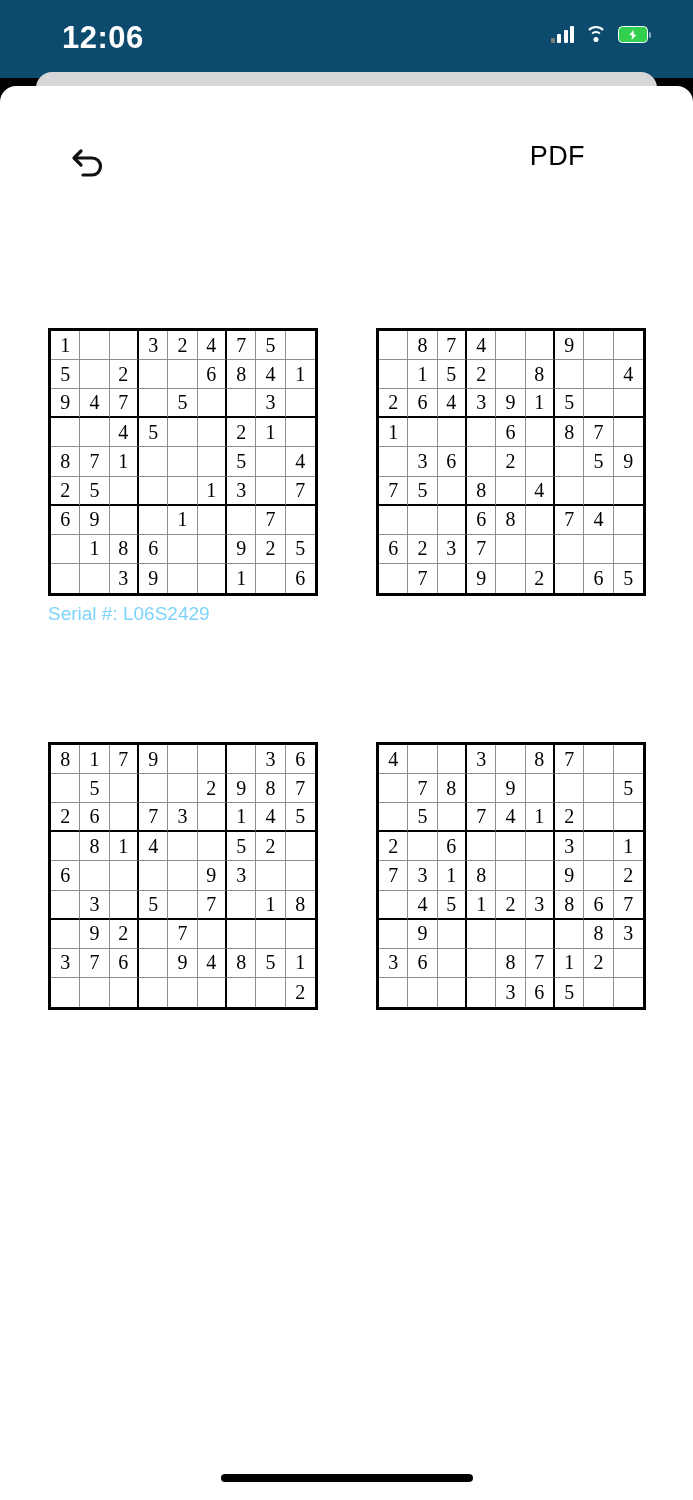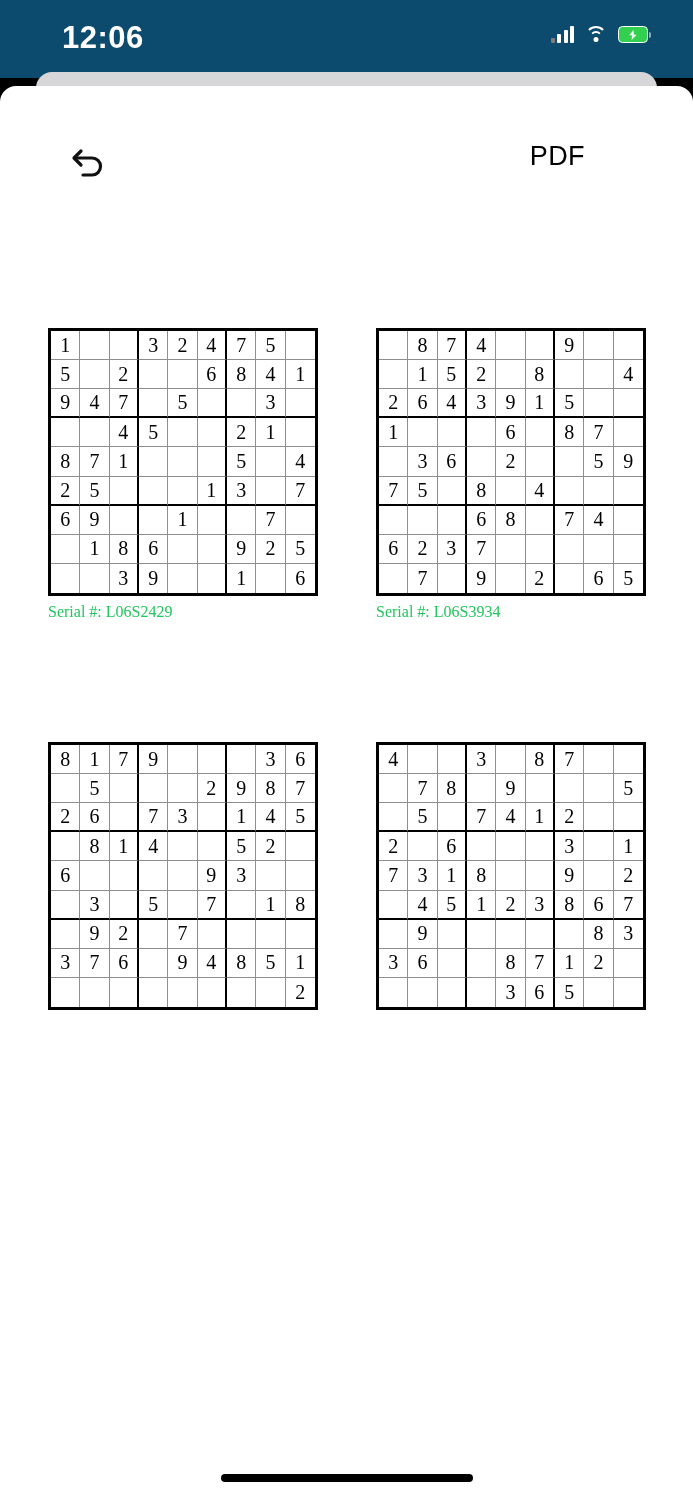--- a/index.html
+++ b/index.html
@@ -104,22 +104,22 @@
     font-size:20px; color:#000; line-height:1;
     padding-bottom:1px;
   }
   .cell.c2, .cell.c5 { border-right:2.5px solid #000; }
   .cell.c8 { border-right:none; }
   .cell.r2, .cell.r5 { border-bottom:2.5px solid #000; }
   .cell.r8 { border-bottom:none; }
 
   .serial {
     margin-top:7px;
-    font-family:Liberation Serif, serif;
-    font-size:16px; color:#22c55e; white-space:nowrap;
+    font-family:Liberation Sans, sans-serif;
+    font-size:19px; color:#7dd3fc; white-space:nowrap;
   }
 
   
   .home-indicator {
     position:absolute; left:50%; transform:translateX(-50%);
     bottom:18px; width:252px; height:8px;
     background:#000; border-radius:4px;
   }
 </style>
 </head>
@@ -330,21 +330,20 @@
         <div class="cell r8 c0"></div>
         <div class="cell r8 c1">7</div>
         <div class="cell r8 c2"></div>
         <div class="cell r8 c3">9</div>
         <div class="cell r8 c4"></div>
         <div class="cell r8 c5">2</div>
         <div class="cell r8 c6"></div>
         <div class="cell r8 c7">6</div>
         <div class="cell r8 c8">5</div>
       </div>
-    <div class="serial">Serial #: L06S3934</div>
   </div>
 
   <div class="puzzle p2">
     <div class="grid">
         <div class="cell r0 c0">8</div>
         <div class="cell r0 c1">1</div>
         <div class="cell r0 c2">7</div>
         <div class="cell r0 c3">9</div>
         <div class="cell r0 c4"></div>
         <div class="cell r0 c5"></div>

